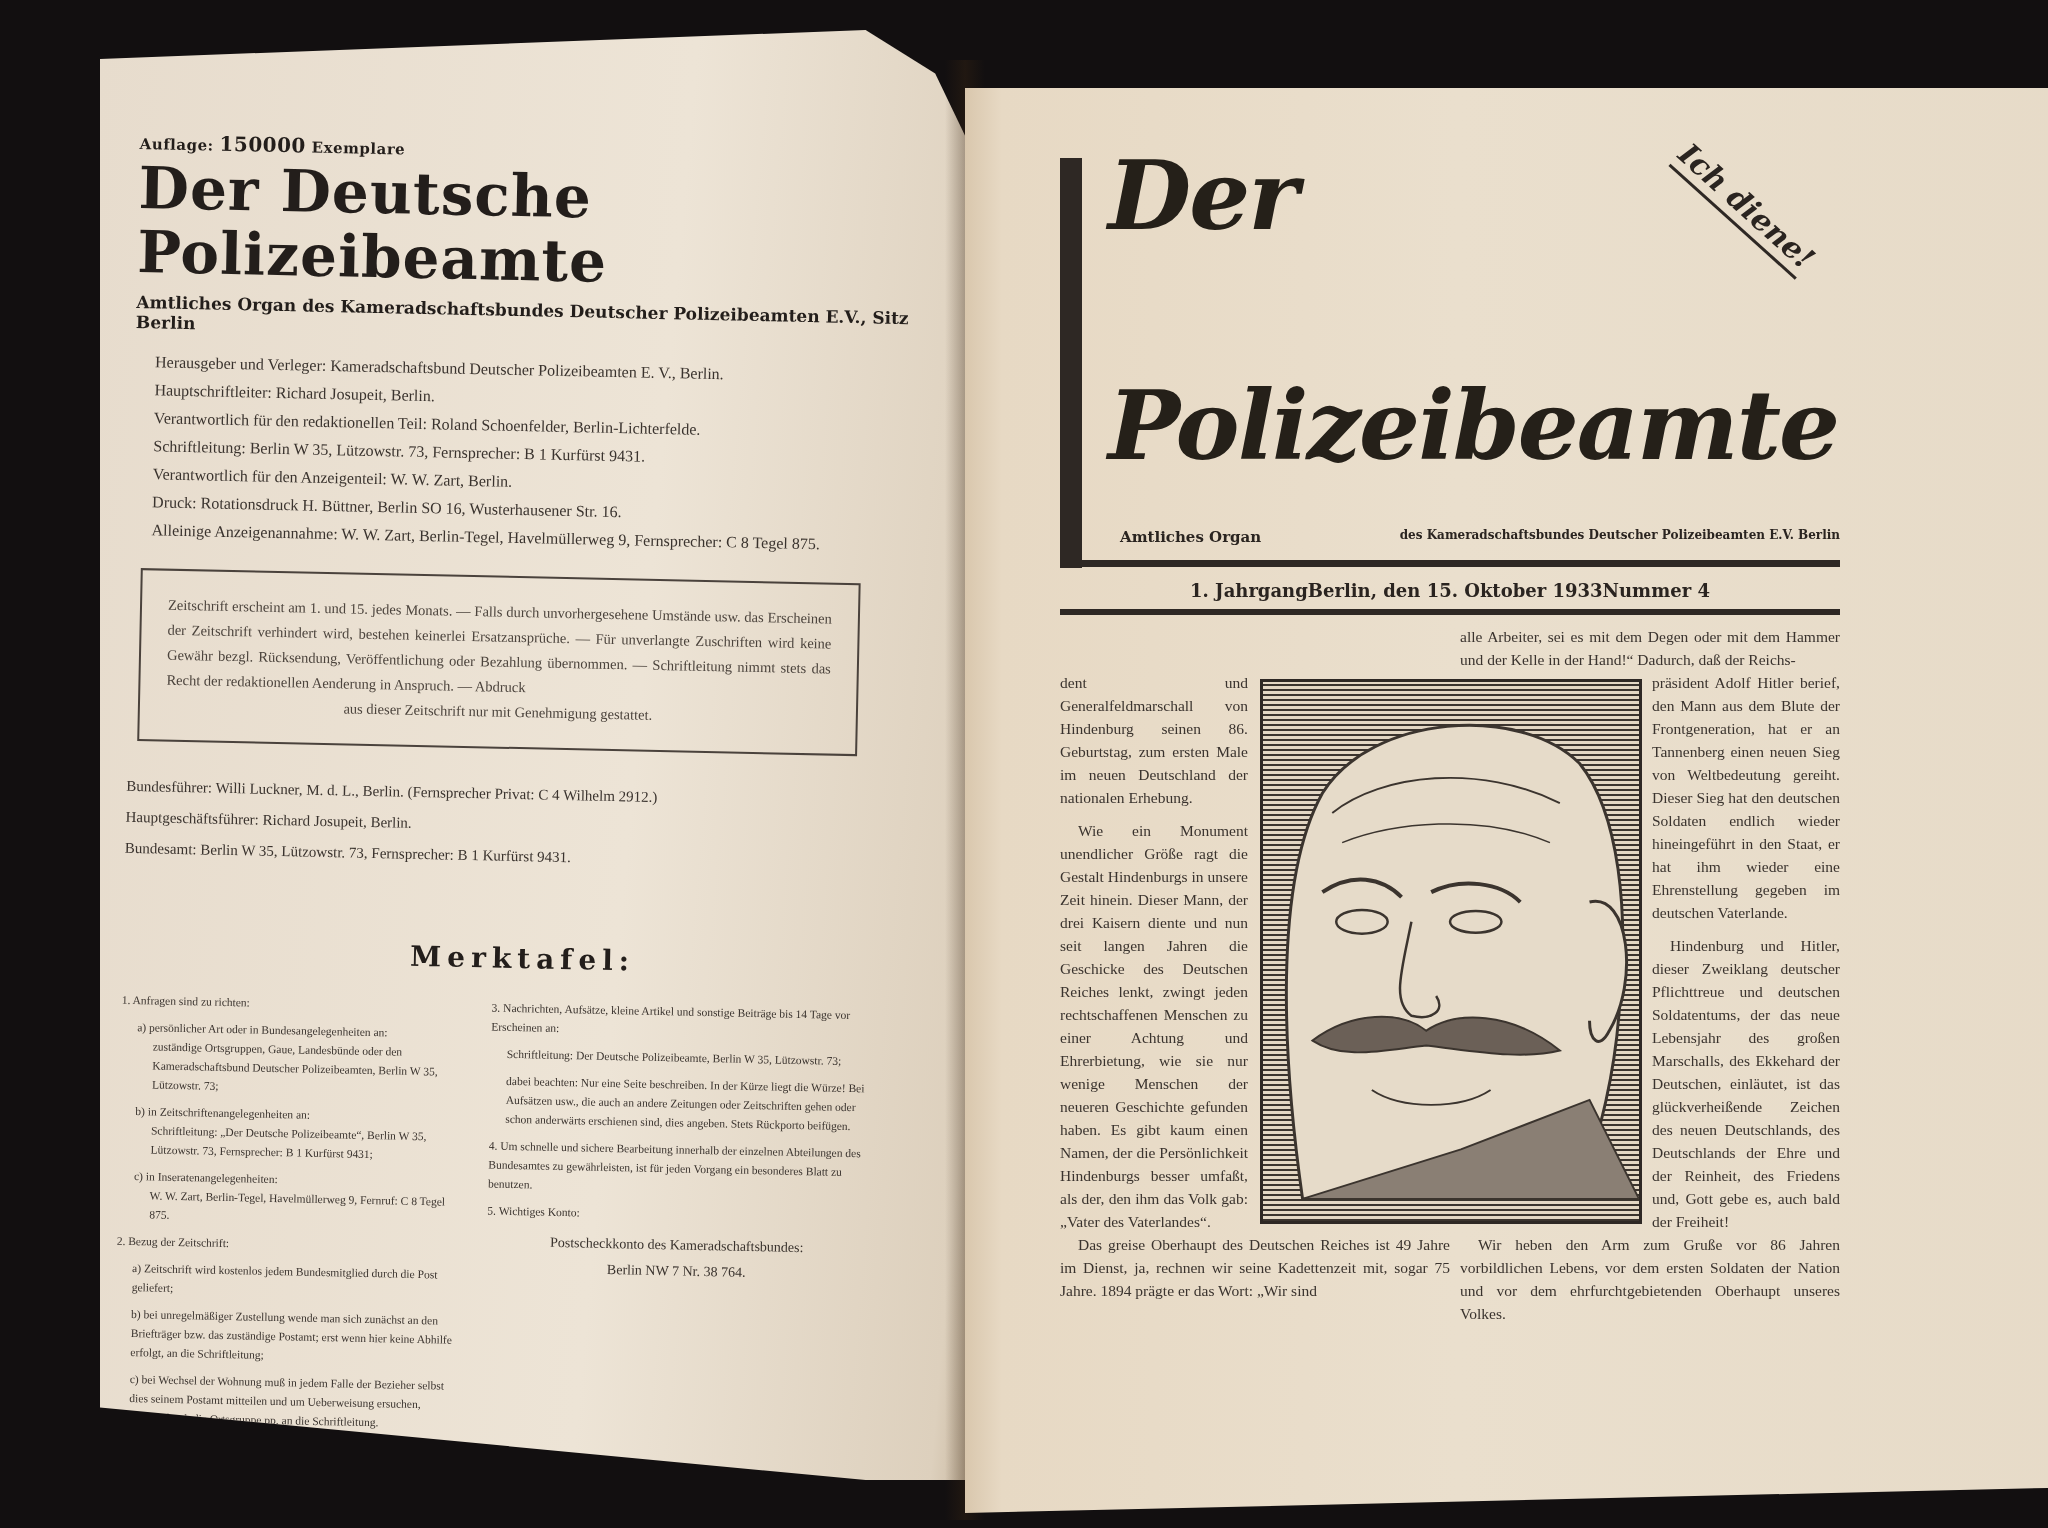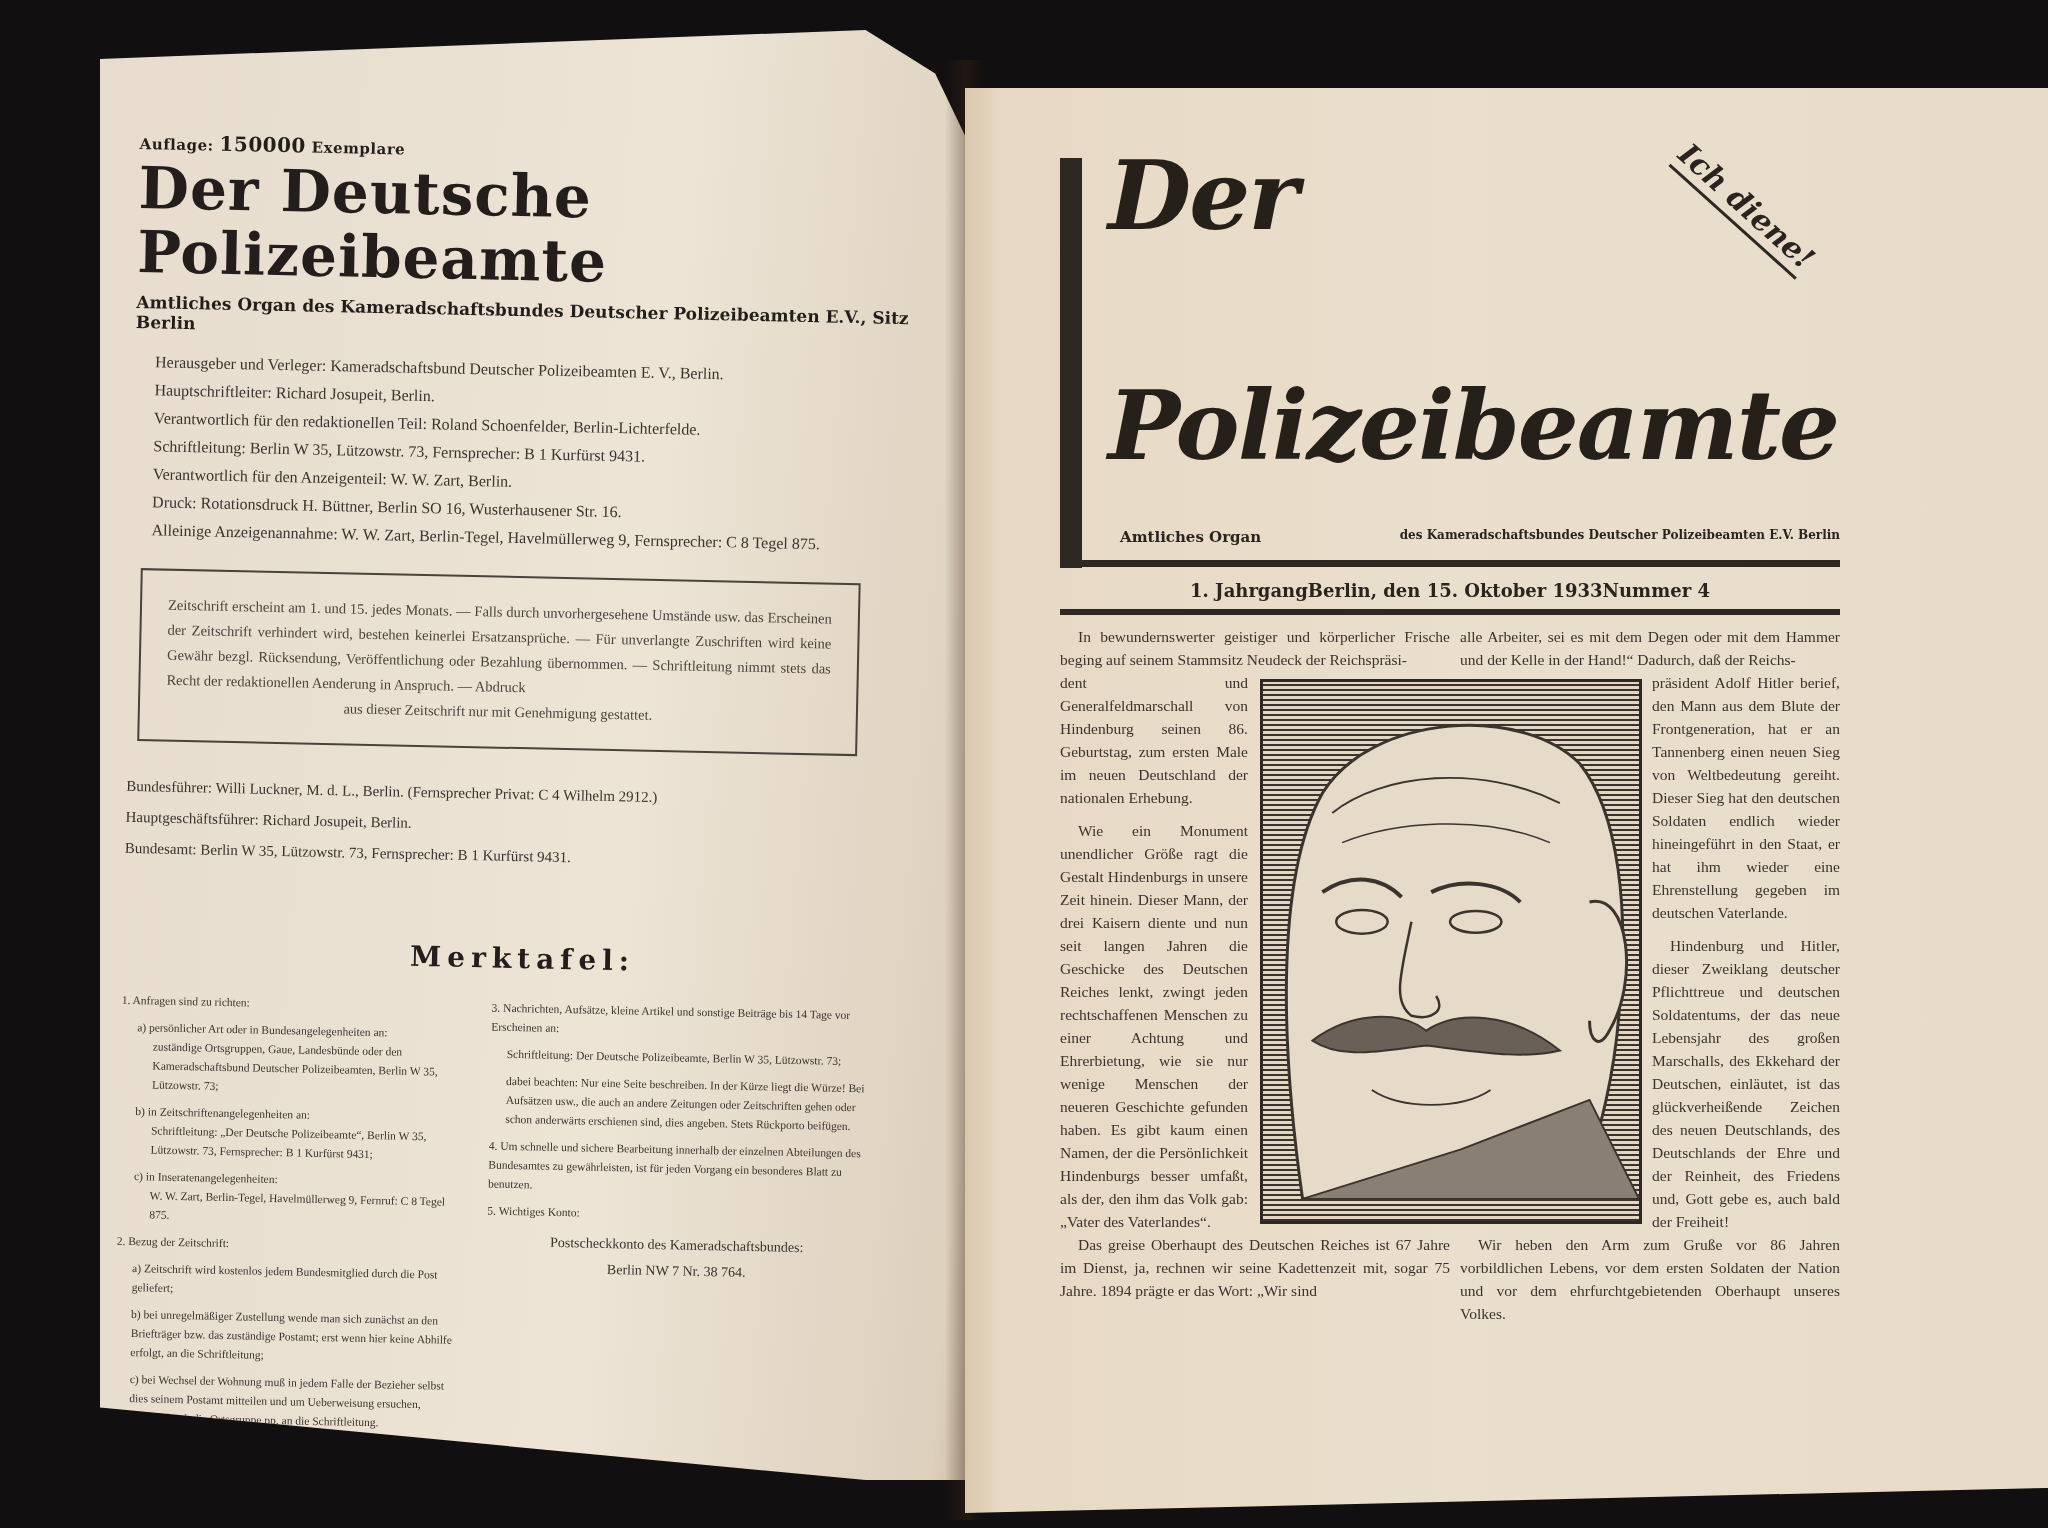--- a/index.html
+++ b/index.html
@@ -171,23 +171,20 @@
 
     <div class="issue-row">
       <span>1. Jahrgang</span>
       <span>Berlin, den 15. Oktober 1933</span>
       <span>Nummer 4</span>
     </div>
     <div class="issue-rule"></div>
 
 
     <div class="article txt">
-      <div class="a-col a-top-l">
-        <p>In bewundernswerter geistiger und körperlicher Frische beging auf seinem Stammsitz Neudeck der Reichspräsi-</p>
-      </div>
       <div class="a-col a-top-r">
         <div>alle Arbeiter, sei es mit dem Degen oder mit dem Hammer und der Kelle in der Hand!“ Dadurch, daß der Reichs-</div>
       </div>
       <div class="a-col a-left">
         <div style="margin-bottom:10px">dent und Generalfeldmarschall von Hindenburg seinen 86. Geburtstag, zum ersten Male im neuen Deutschland der nationalen Erhebung.</div>
         <p>Wie ein Monument unendlicher Größe ragt die Gestalt Hindenburgs in unsere Zeit hinein. Dieser Mann, der drei Kaisern diente und nun seit langen Jahren die Geschicke des Deutschen Reiches lenkt, zwingt jeden rechtschaffenen Menschen zu einer Achtung und Ehrerbietung, wie sie nur wenige Menschen der neueren Geschichte gefunden haben. Es gibt kaum einen Namen, der die Persönlichkeit Hindenburgs besser umfaßt, als der, den ihm das Volk gab: „Vater des Vaterlandes“.</p>
       </div>
 
       <div class="portrait">
         <svg viewBox="0 0 380 540">
@@ -204,20 +201,20 @@
           <path d="M110 410 C 140 430, 200 430, 230 410" fill="none" stroke="#3b342e" stroke-width="2"></path>
           <path d="M40 520 L 200 470 L 330 420 L 380 520 Z" fill="#8a7f74" stroke="#3b342e" stroke-width="2"></path>
         </svg>
       </div>
 
       <div class="a-col a-right">
         <div style="margin-bottom:10px">präsident Adolf Hitler berief, den Mann aus dem Blute der Frontgeneration, hat er an Tannenberg einen neuen Sieg von Weltbedeutung gereiht. Dieser Sieg hat den deutschen Soldaten endlich wieder hineingeführt in den Staat, er hat ihm wieder eine Ehrenstellung gegeben im deutschen Vaterlande.</div>
         <p>Hindenburg und Hitler, dieser Zweiklang deutscher Pflichttreue und deutschen Soldatentums, der das neue Lebensjahr des großen Marschalls, des Ekkehard der Deutschen, einläutet, ist das glückverheißende Zeichen des neuen Deutschlands, des Deutschlands der Ehre und der Reinheit, des Friedens und, Gott gebe es, auch bald der Freiheit!</p>
       </div>
       <div class="a-col a-bot-l">
-        <p>Das greise Oberhaupt des Deutschen Reiches ist 67 Jahre im Dienst, ja, rechnen wir seine Kadettenzeit mit, sogar 75 Jahre. 1894 prägte er das Wort: „Wir sind</p>
+        <p>Das greise Oberhaupt des Deutschen Reiches ist 49 Jahre im Dienst, ja, rechnen wir seine Kadettenzeit mit, sogar 75 Jahre. 1894 prägte er das Wort: „Wir sind</p>
       </div>
       <div class="a-col a-bot-r">
         <p>Wir heben den Arm zum Gruße vor 86 Jahren vorbildlichen Lebens, vor dem ersten Soldaten der Nation und vor dem ehrfurchtgebietenden Oberhaupt unseres Volkes.</p>
       </div>
     </div>
   </div>
 </div>
 
 </body></html>

